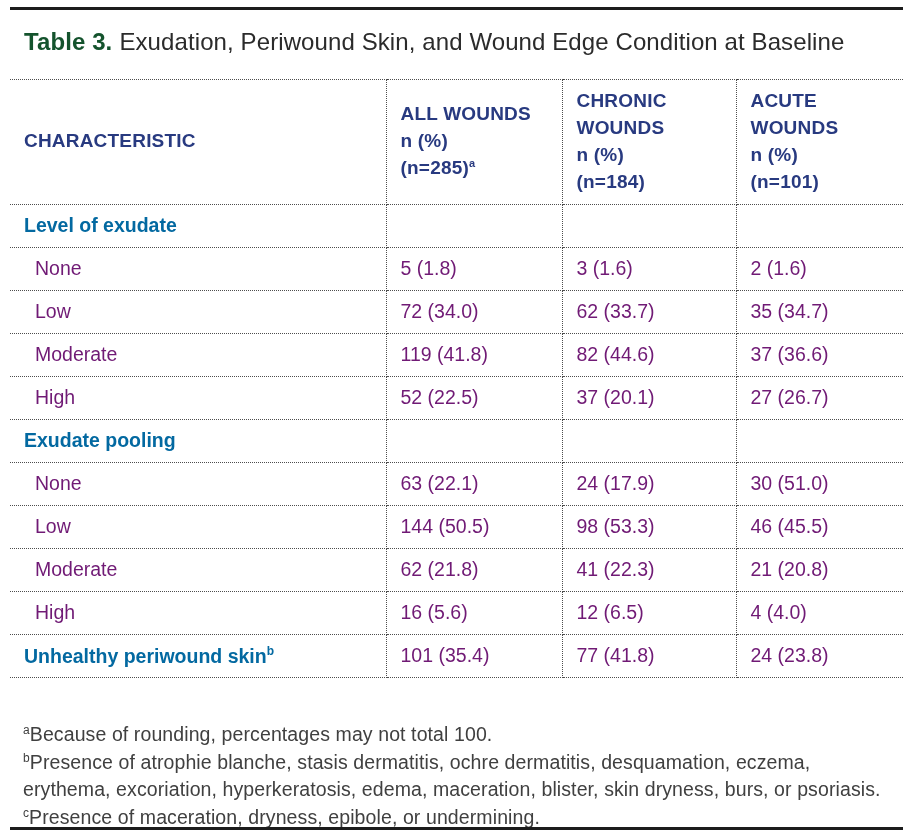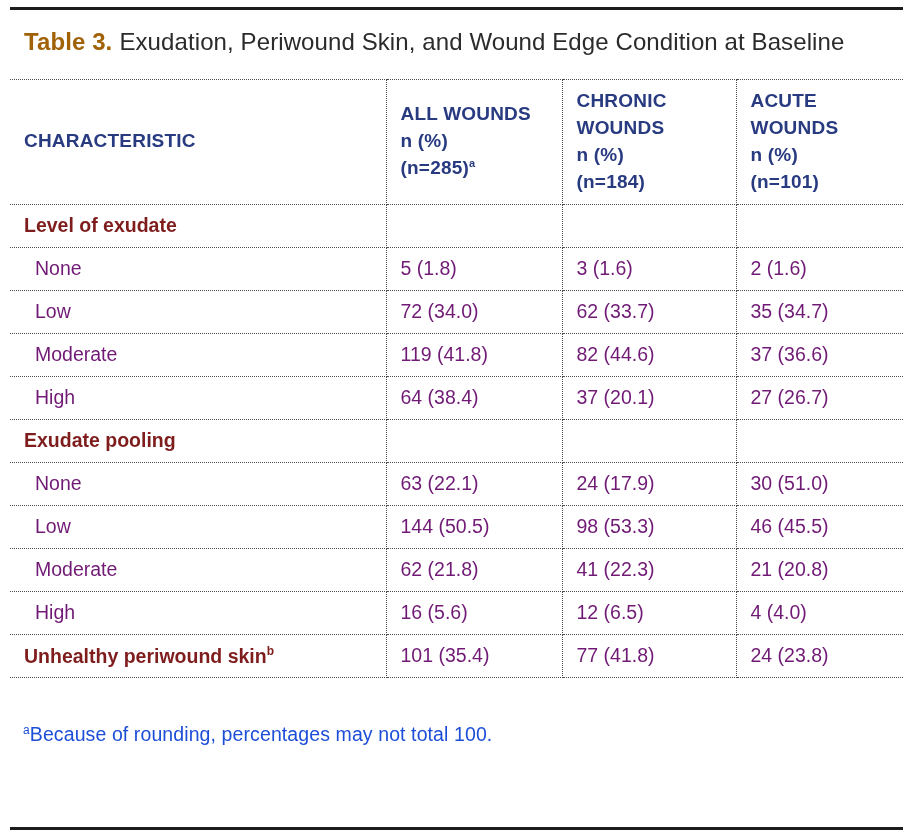--- a/index.html
+++ b/index.html
@@ -15,21 +15,21 @@
 
   .rule { position: absolute; left: 10px; right: 11px; background: #1c1c1c; }
   .rule-top { top: 7px; height: 3px; }
   .rule-bottom { top: 827px; height: 3px; }
 
   .title {
     position: absolute; top: 28px; left: 24px; right: 12px;
     font-size: 24px; line-height: 1.2; color: #2b2b2b;
     font-weight: normal; letter-spacing: 0.1px;
   }
-  .title .title-label { font-weight: bold; color: #a16207; margin-right: 7px; }
+  .title .title-label { font-weight: bold; color: #14532d; margin-right: 7px; }
 
   table.data-table {
     position: absolute; top: 79px; left: 10px;
     width: 893px; border-collapse: collapse; table-layout: fixed;
   }
   col.c0 { width: 376px; }
   col.c1 { width: 176px; }
   col.c2 { width: 174px; }
   col.c3 { width: 167px; }
 
@@ -50,28 +50,28 @@
     height: 119px;
   }
   thead th sup { font-size: 11px; }
 
   tbody td {
     font-size: 19.5px;
     color: #701a75;
     padding: 0 8px 0 14px;
     height: 43px;
   }
-  tbody tr.section td, tbody tr.boldrow td.lbl { font-weight: bold; color: #7f1d1d; }
+  tbody tr.section td, tbody tr.boldrow td.lbl { font-weight: bold; color: #0369a1; }
   tbody tr.datarow td.lbl { padding-left: 25px; }
   tbody td sup { font-size: 12px; font-weight: bold; }
   tbody tr.section { height: 42px; }
 
   .footnotes {
     position: absolute; top: 721px; left: 23px; right: 14px;
-    font-size: 19.5px; line-height: 1.42; color: #1d4ed8;
+    font-size: 19.5px; line-height: 1.42; color: #404040;
     letter-spacing: 0.1px;
   }
   .footnotes .fn { display: block; }
   .footnotes sup { font-size: 12px; }
 </style>
 </head>
 <body>
 
 <div class="page">
 
@@ -124,21 +124,21 @@
         <td>35 (34.7)</td>
       </tr>
       <tr class="datarow">
         <td class="lbl">Moderate</td>
         <td>119 (41.8)</td>
         <td>82 (44.6)</td>
         <td>37 (36.6)</td>
       </tr>
       <tr class="datarow">
         <td class="lbl">High</td>
-        <td>64 (38.4)</td>
+        <td>52 (22.5)</td>
         <td>37 (20.1)</td>
         <td>27 (26.7)</td>
       </tr>
       <tr class="section">
         <td class="lbl">Exudate pooling</td>
         <td></td>
           <td></td>
           <td></td>
       </tr>
       <tr class="datarow">
@@ -169,17 +169,19 @@
         <td class="lbl"><span>Unhealthy periwound skin</span><sup>b</sup></td>
         <td>101 (35.4)</td>
         <td>77 (41.8)</td>
         <td>24 (23.8)</td>
       </tr>
     </tbody>
   </table>
 
   <div class="footnotes">
     <span class="fn"><sup>a</sup><span>Because of rounding, percentages may not total 100.</span></span>
+    <span class="fn"><sup>b</sup><span>Presence of atrophie blanche, stasis dermatitis, ochre dermatitis, desquamation, eczema, erythema, excoriation, hyperkeratosis, edema, maceration, blister, skin dryness, burs, or psoriasis.</span></span>
+    <span class="fn"><sup>c</sup><span>Presence of maceration, dryness, epibole, or undermining.</span></span>
   </div>
 
   <div class="rule rule-bottom"></div>
 
 </div>
 
 </body></html>

